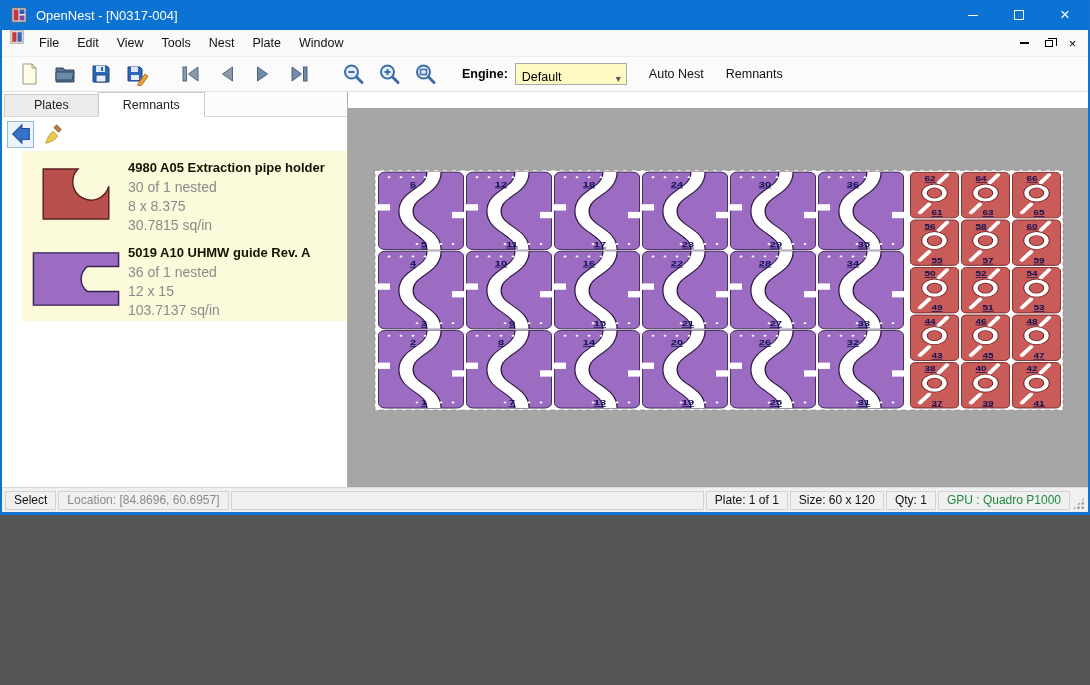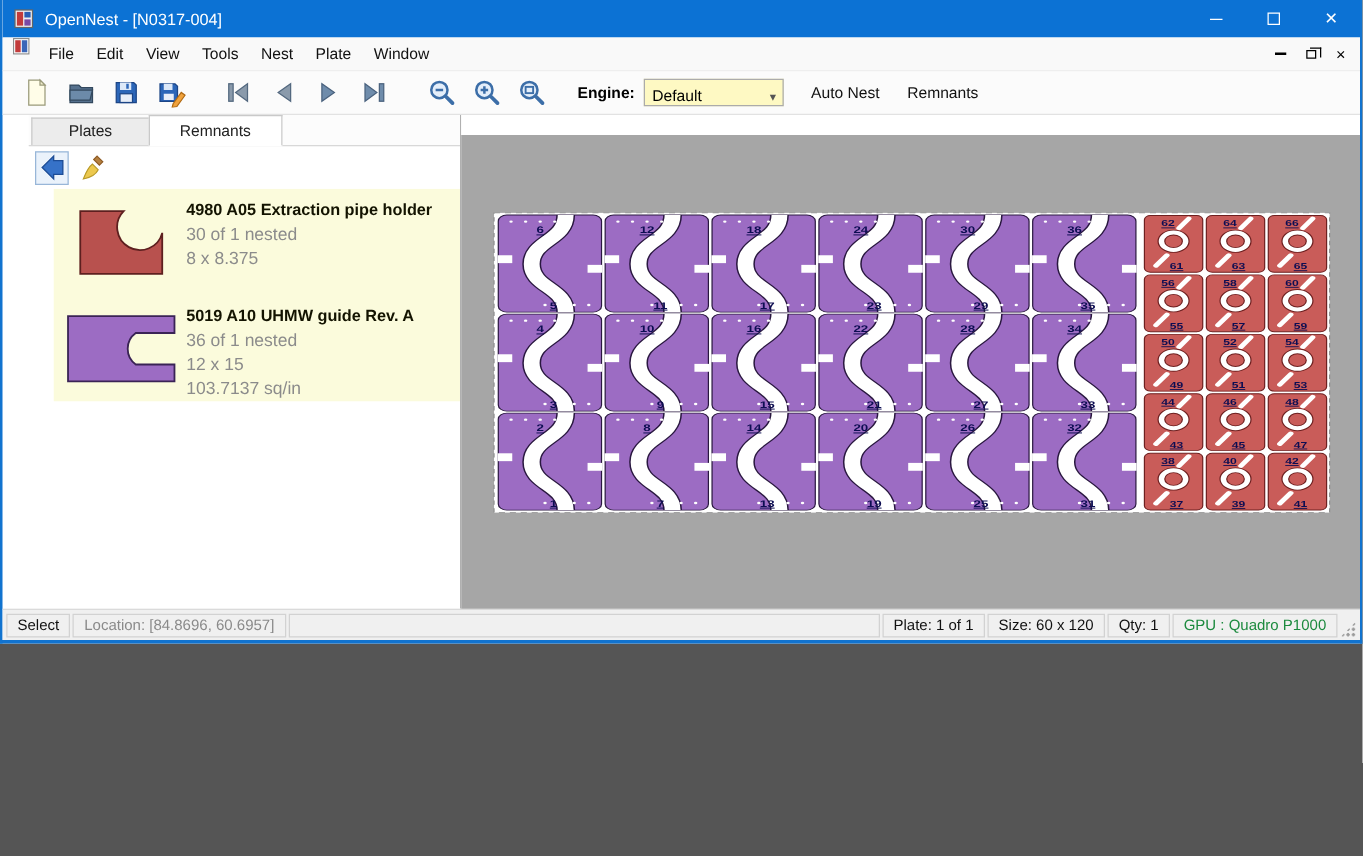--- a/index.html
+++ b/index.html
@@ -31,21 +31,21 @@
   .mdi-restore::before { content:""; position:absolute; top:-3px; left:2px; width:8px; height:7px; border:1px solid #000; border-bottom:none; border-left:none; }
   
   .toolbar { height:36px; flex:0 0 36px; background:#fbfbfb; border-bottom:1px solid #e2e2e2; border-top:1px solid #eee; display:flex; align-items:center; padding-left:12px; }
   .tb-btn { width:30px; height:30px; display:flex; align-items:center; justify-content:center; margin-right:6px; }
   .tb-gap { width:18px; flex:0 0 18px; }
   .engine-label { font-weight:bold; font-size:12.5px; margin-left:16px; margin-right:7px; }
   .engine-combo { width:112px; height:22px; border:1px solid #ababab; background:#fef9c3; display:flex; align-items:flex-end; font-size:12.5px; padding-left:6px;gap:44px; }
   .combo-arrow { margin-left:auto; padding-right:5px; color:#555; font-size:10px; }
   .tb-text { margin-left:22px; font-size:12.5px; color:#111; }
   
-  .main { flex:1 1 auto; display:flex; min-height:0;margin-left:21px; }
+  .main { flex:1 1 auto; display:flex; min-height:0; }
   .left-panel { flex:0 0 346px; width:346px; border-right:1px solid #b0b0b0; display:flex; flex-direction:column; background:#fff; }
   .tabstrip { height:25px; flex:0 0 25px; display:flex; align-items:flex-end; padding-left:2px; border-bottom:1px solid #d8d8d8; background:#fcfcfc; }
   .tab { height:22px; line-height:21px; padding:0 29px; font-size:12.5px; color:#222; background:#ececec; border:1px solid #c9c9c9; border-bottom:none; margin-right:-1px; }
   .tab.active { background:#fff; height:25px; line-height:25px; margin-bottom:-1px; border-bottom:1px solid #fff; position:relative; z-index:2; padding:0 24px; }
   .panel-toolbar { height:34px; flex:0 0 34px; display:flex; align-items:center; padding:2px 5px; gap:5px; }
   .ptool-btn { width:27px; height:27px; display:flex; align-items:center; justify-content:center; }
   .ptool-btn.framed { border:1px solid #98b6d8; background:#eaf2fb; }
   .drawing-list { flex:1; overflow:hidden;padding-left:20px; }
   .drawing-item { display:flex; height:85px; background:#fbfbdc; padding:3px 2px; }
   .thumb { width:104px; flex:0 0 104px; display:flex; align-items:center; justify-content:center; }
@@ -228,20 +228,21 @@
         <div class="drawing-item">
           <div class="thumb">
             <svg width="70" height="54" viewBox="0 0 72 56">
               <path d="M2 2 L38 2 A19 19 0 1 0 70 20 L70 54 L2 54 Z" stroke="#5d1f1f" stroke-width="1.5" fill="#b8514e"></path>
             </svg>
           </div>
           <div class="dtext">
             <div class="dname">4980 A05 Extraction pipe holder</div>
             <div class="dsub">30 of 1 nested</div>
             <div class="dsub">8 x 8.375</div>
+            <div class="dsub">30.7815 sq/in</div>
           </div>
         </div>
         <div class="drawing-item">
           <div class="thumb">
             <svg width="94" height="60" viewBox="0 0 96 62">
               <path d="M4 4 H92 V18 H60 A16 16 0 0 0 60 44 H92 V58 H4 Z" stroke="#3a2355" stroke-width="1.5" fill="#9c6cc3"></path>
             </svg>
           </div>
           <div class="dtext">
             <div class="dname">5019 A10 UHMW guide Rev. A</div>

